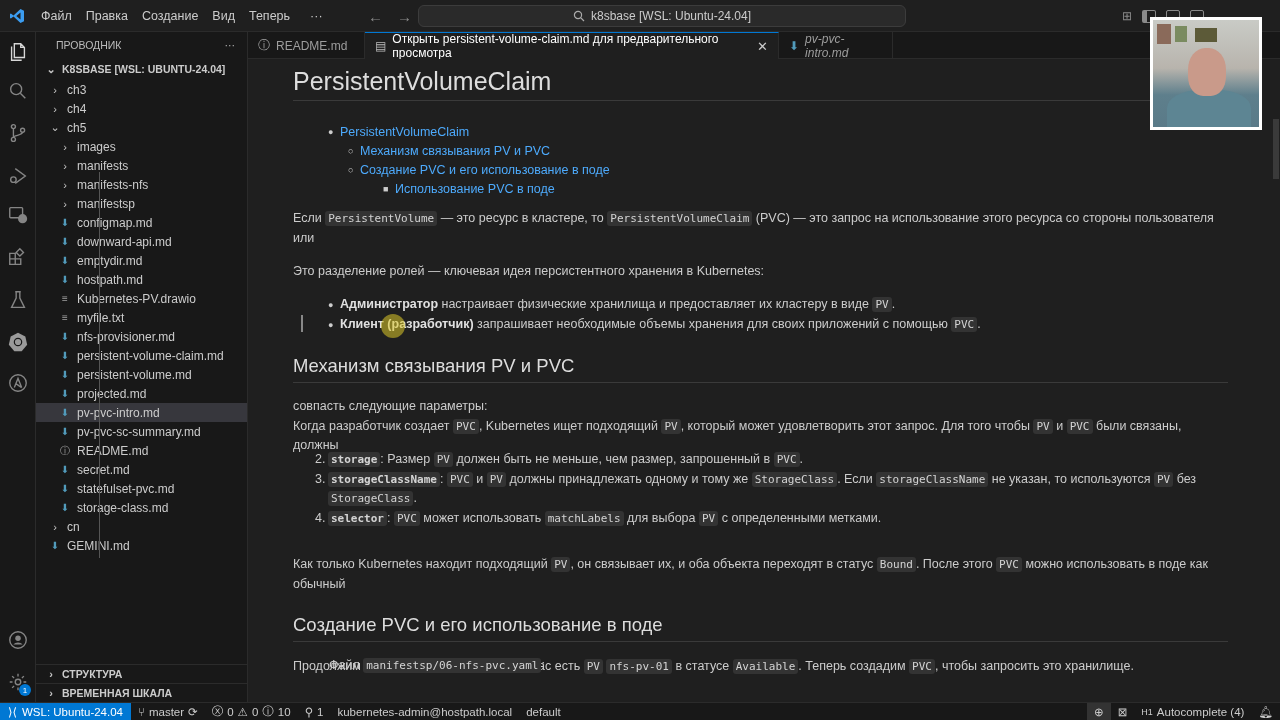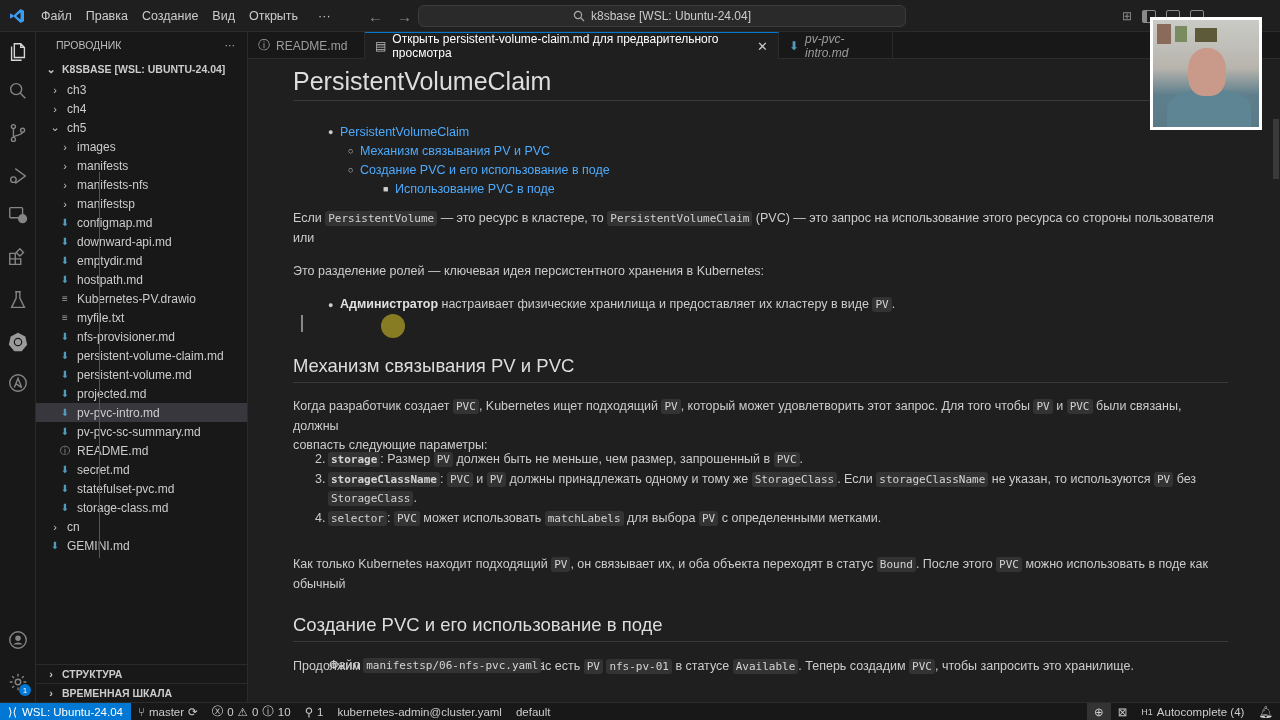--- a/index.html
+++ b/index.html
@@ -66,21 +66,21 @@
   <div class="vsc-logo">
     <svg width="16" height="16" viewBox="0 0 16 16">
         <path d="M11.5 1 L15 2.7 V13.3 L11.5 15 L4.5 8.6 L1.9 10.6 L1 10.1 V5.9 L1.9 5.4 L4.5 7.4 Z M11.5 4.5 L7.3 8 L11.5 11.5 Z" fill="#3b9cf0"></path>
       </svg>
   </div>
   <div class="menu">
     <div class="menu-item">Файл</div>
     <div class="menu-item">Правка</div>
     <div class="menu-item">Создание</div>
     <div class="menu-item">Вид</div>
-    <div class="menu-item">Открыть</div>
+    <div class="menu-item">Теперь</div>
     <div class="menu-item" style="margin-left:6px;">···</div>
   </div>
   <div class="nav-arrows">
     <span>←</span>
     <span>→</span>
   </div>
   <div class="search-box">
     <svg width="12" height="12" viewBox="0 0 12 12">
         <circle cx="5" cy="5" r="3.6" stroke="#aaa" fill="none" stroke-width="1.2"></circle>
         <line x1="7.6" y1="7.6" x2="11" y2="11" stroke="#aaa" stroke-width="1.2"></line>
@@ -327,36 +327,37 @@
     </ul>
 
     <div class="para" style="top:150px;">
       <div><span>Если </span><code>PersistentVolume</code><span> — это ресурс в кластере, то </span><code>PersistentVolumeClaim</code><span> (PVC) — это запрос на использование этого ресурса со стороны пользователя или</span></div>
     </div>
 
     <div class="para" style="top:203px;">Это разделение ролей — ключевая идея персистентного хранения в Kubernetes:</div>
 
     <div class="bl" style="top:236px;">
       <div class="li"><span class="dot">●</span><b>Администратор</b><span> настраивает физические хранилища и предоставляет их кластеру в виде </span><code>PV</code><span>.</span></div>
+      <div class="li"><span class="dot">●</span><b>Клиент (разработчик)</b><span> запрашивает необходимые объемы хранения для своих приложений с помощью </span><code>PVC</code><span>.</span></div>
     </div>
     <div style="position:absolute;left:8px;top:256px;width:2px;height:17px;background:#888;"></div>
     <div class="cursor-hl" style="left:88px;"></div>
 
     <h2 style="top:297px;">Механизм связывания PV и PVC</h2>
 
     <div class="para" style="top:338px;">
+      <div>совпасть следующие параметры:</div>
       <div><span>Когда разработчик создает </span><code>PVC</code><span>, Kubernetes ищет подходящий </span><code>PV</code><span>, который может удовлетворить этот запрос. Для того чтобы </span><code>PV</code><span> и </span><code>PVC</code><span> были связаны, должны</span></div>
-      <div>совпасть следующие параметры:</div>
     </div>
 
     <div class="ol" id="params" style="top:391px;">
         <div class="li" style="height: 19.5px;"><span class="num">2.</span><code style="font-weight: bold;">storage</code><span>: Размер </span><code>PV</code><span> должен быть не меньше, чем размер, запрошенный в </span><code>PVC</code><span>.</span></div>
         <div class="li" style="height: 19.5px;"><span class="num">3.</span><code style="font-weight: bold;">storageClassName</code><span>: </span><code>PVC</code><span> и </span><code>PV</code><span> должны принадлежать одному и тому же </span><code>StorageClass</code><span>. Если </span><code>storageClassName</code><span> не указан, то используются </span><code>PV</code><span> без</span></div>
         <div class="li" style="height: 19.5px; padding-left: 13px;"><code>StorageClass</code><span>.</span></div>
-        <div class="li" style="height: 19.5px;"><span class="num">4.</span><code style="font-weight: normal;">selector</code><span>: </span><code>PVC</code><span> может использовать </span><code>matchLabels</code><span> для выбора </span><code>PV</code><span> с определенными метками.</span></div>
+        <div class="li" style="height: 19.5px;"><span class="num">4.</span><code style="font-weight: bold;">selector</code><span>: </span><code>PVC</code><span> может использовать </span><code>matchLabels</code><span> для выбора </span><code>PV</code><span> с определенными метками.</span></div>
       </div>
 
     <div class="para" style="top:496px;">
       <div><span>Как только Kubernetes находит подходящий </span><code>PV</code><span>, он связывает их, и оба объекта переходят в статус </span><code>Bound</code><span>. После этого </span><code>PVC</code><span> можно использовать в поде как обычный</span></div>
     </div>
 
     <h2 style="top:556px;">Создание PVC и его использование в поде</h2>
 
     <div class="para" style="top:598px;">
       <span>Продолжим наш предыдущий пример. У нас есть </span><code>PV</code><span> </span><code>nfs-pv-01</code><span> в статусе </span><code>Available</code><span>. Теперь создадим </span><code>PVC</code><span>, чтобы запросить это хранилище.</span>
@@ -395,21 +396,21 @@
       <span>0</span>
     <span>⚠</span>
       <span>0</span>
     <span>ⓘ</span>
       <span>10</span>
   </div>
   <div class="sb-item">
     <span>⚲</span>
     <span>1</span>
   </div>
-  <div class="sb-item">kubernetes-admin@cluster.yaml</div>
+  <div class="sb-item">kubernetes-admin@hostpath.local</div>
   <div class="sb-item">default</div>
   <div class="sb-right">
     <div class="sb-item" style="background:#333;height:18px;">
         <span>⊕</span>
       </div>
     <div class="sb-item">⊠</div>
     <div class="sb-item">
       <span style="font-size:9px;">H1</span>
       <span>Autocomplete (4)</span>
     </div>

